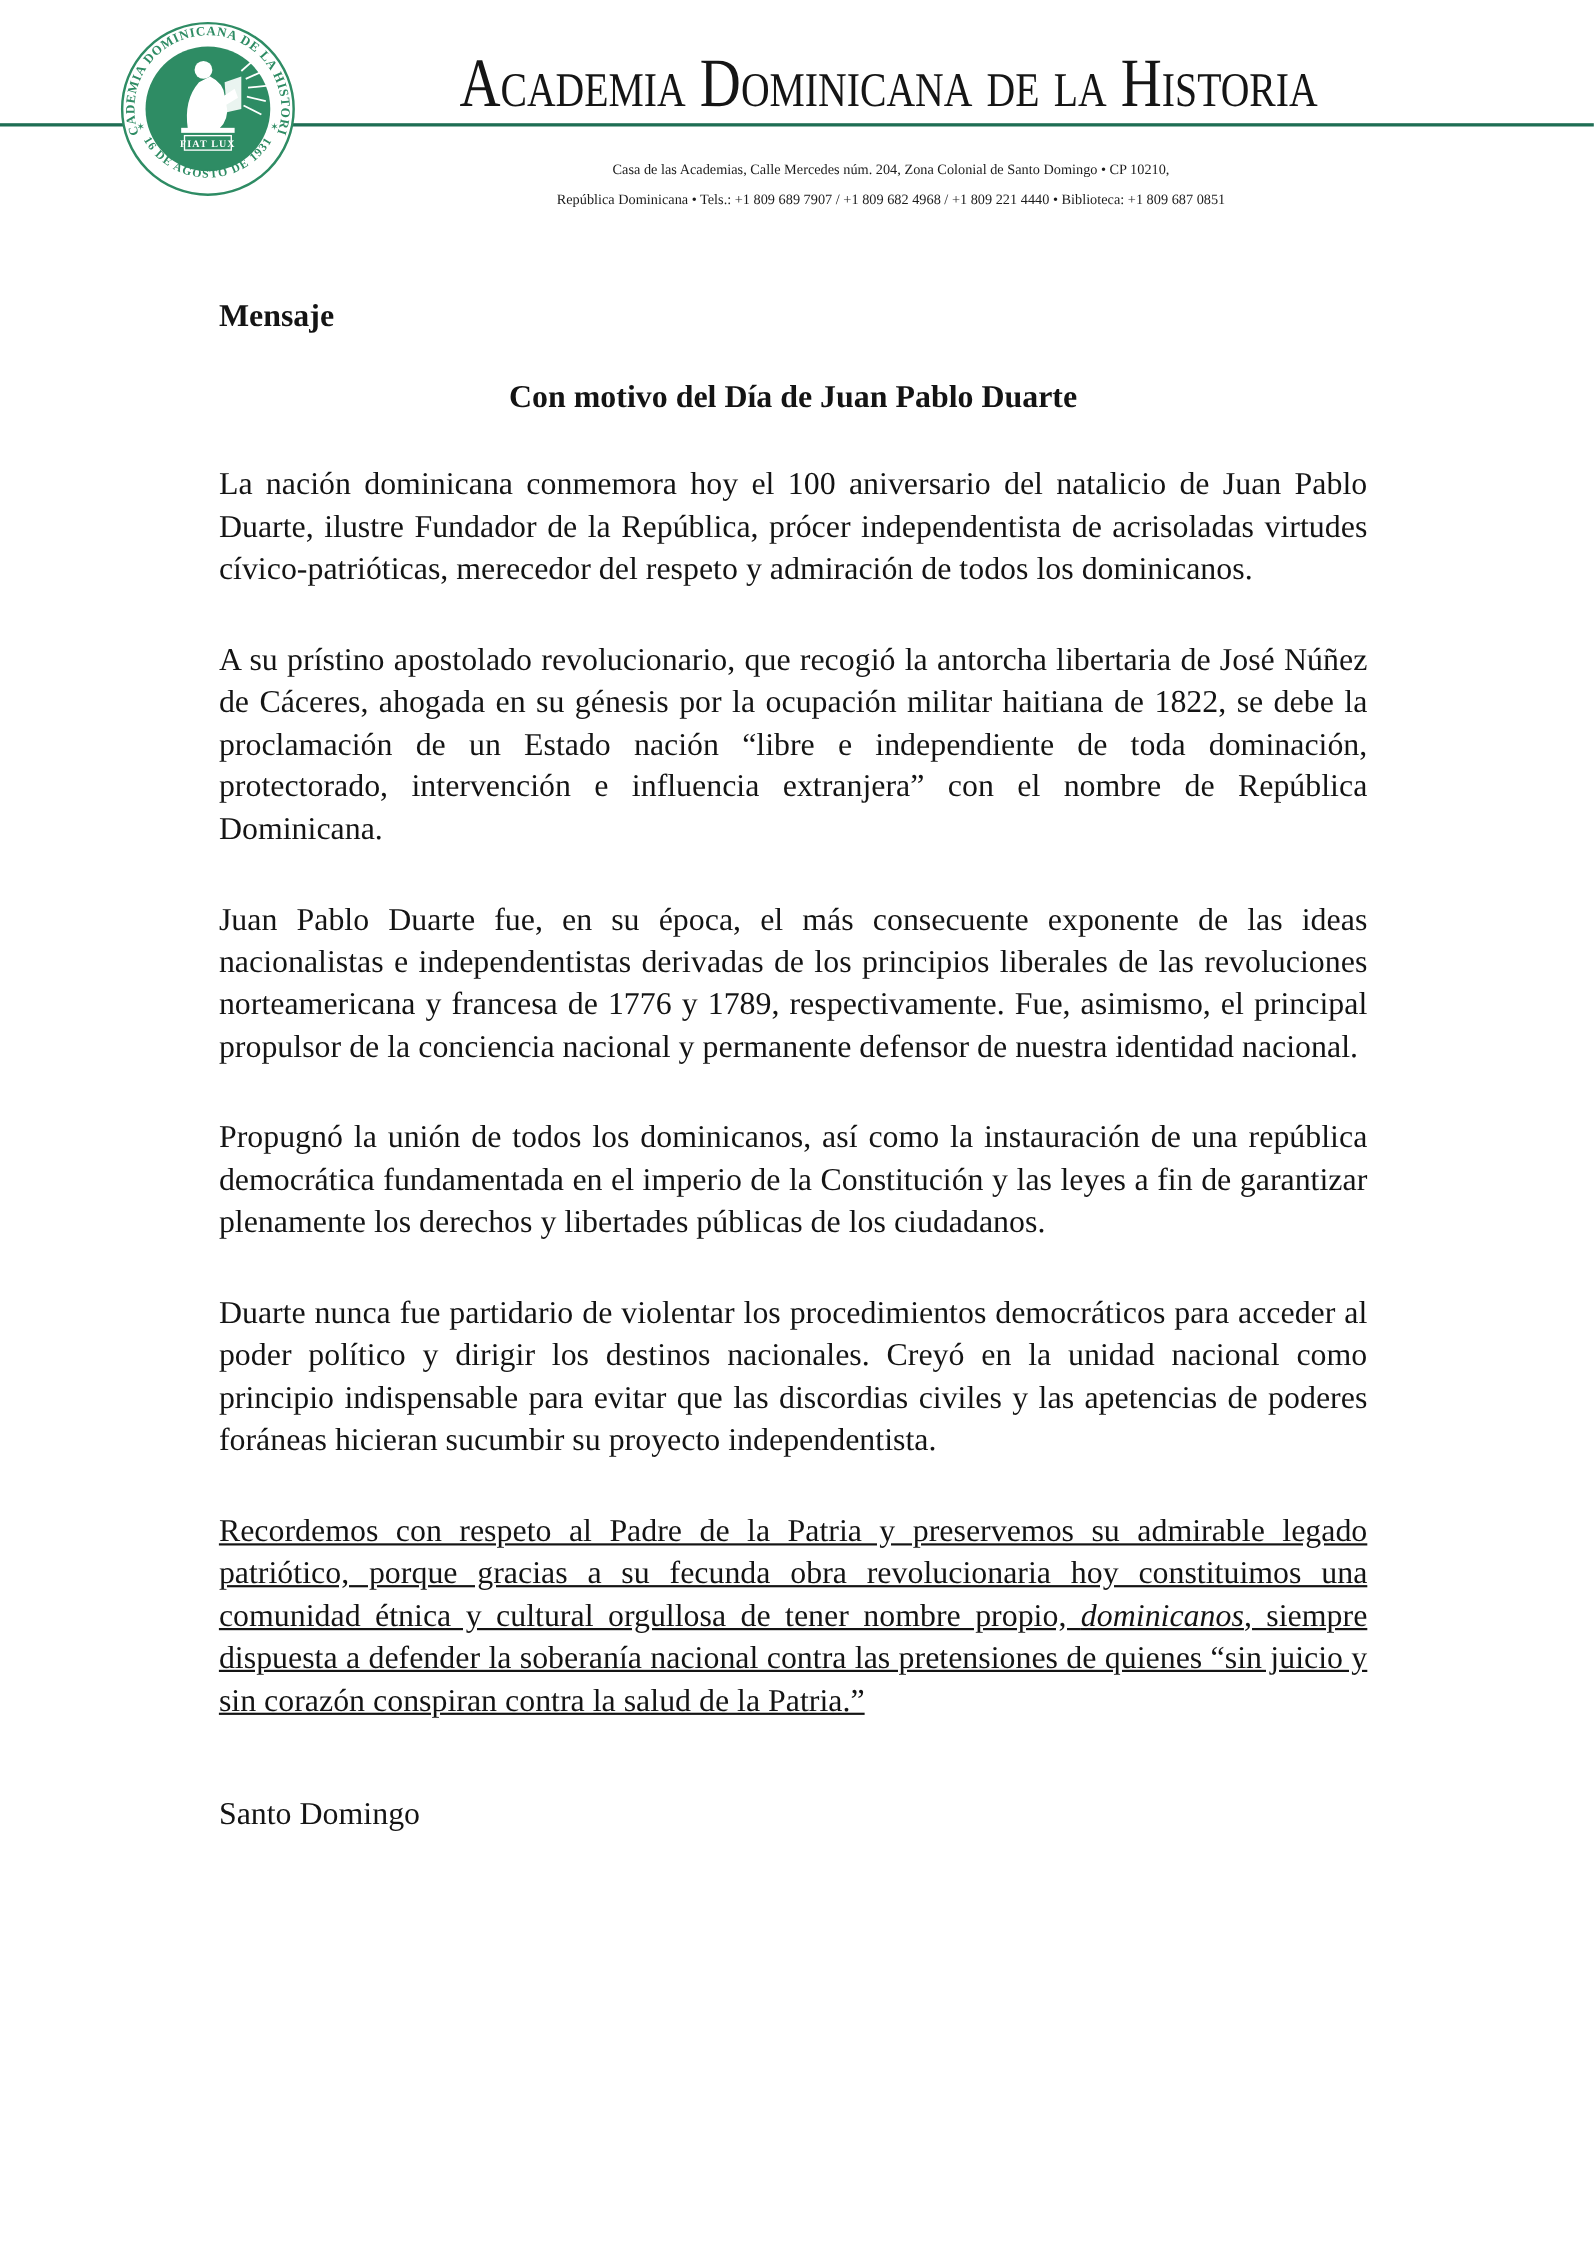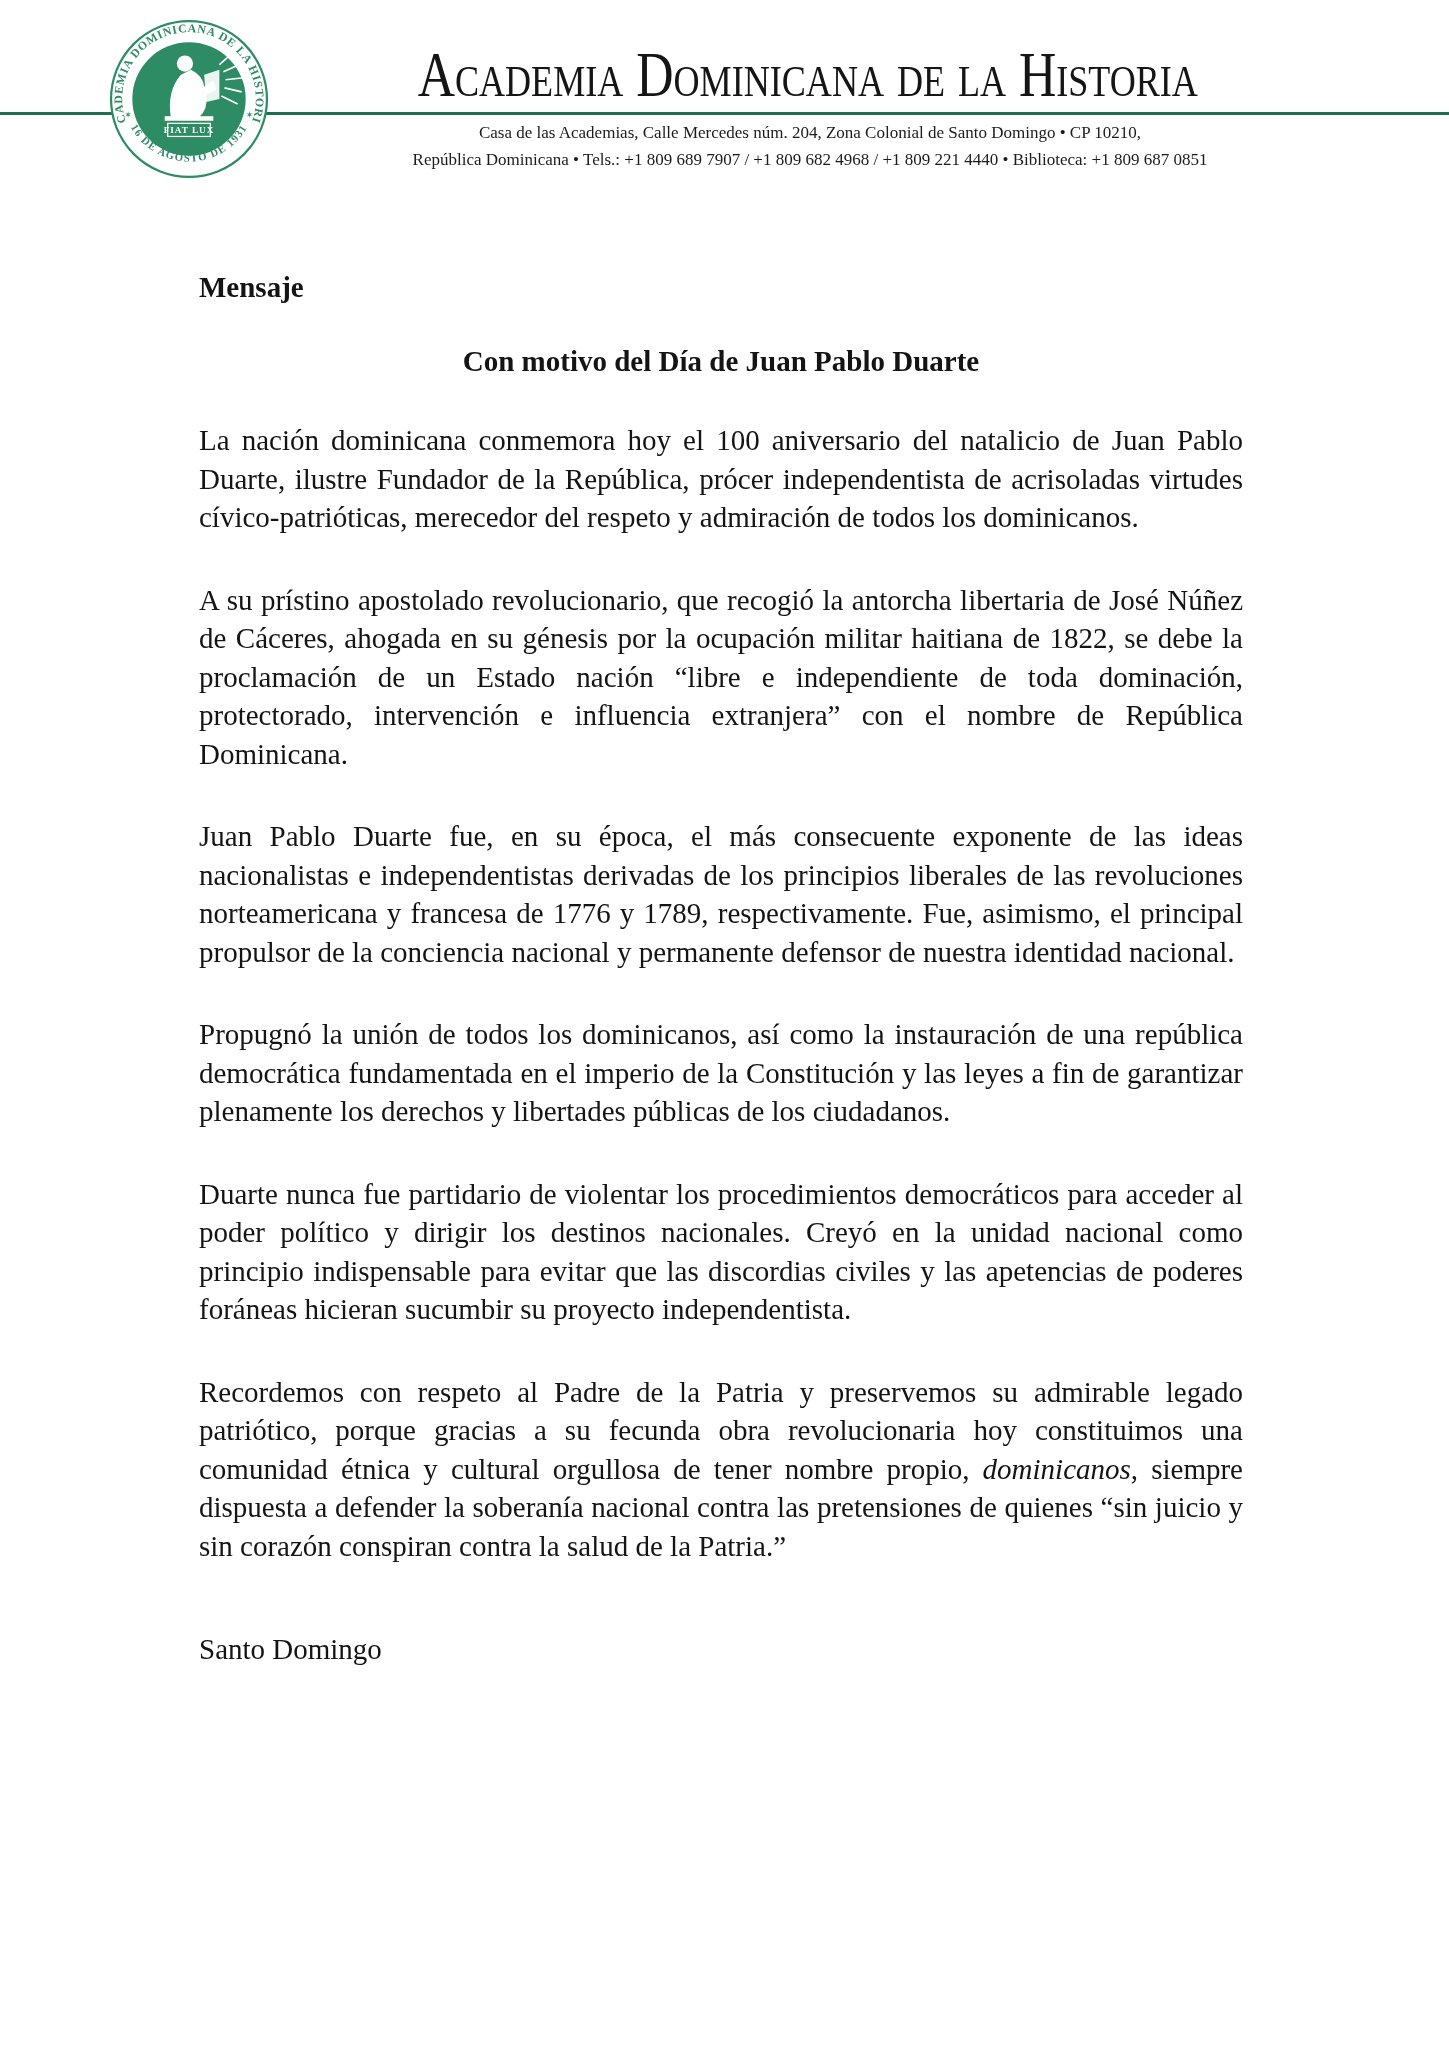--- a/index.html
+++ b/index.html
@@ -34,23 +34,23 @@
     color: #151515;
     white-space: nowrap;
     z-index: 2;
   }
   .org-title .squeeze {
     display: inline-block;
     transform: scaleX(0.82);
     transform-origin: 50% 50%;
   }
   .addr-block {
-    position: absolute; top: 119px; left: 190px; width: 1240px;
+    position: absolute; top: 140px; left: 190px; width: 1240px;
     text-align: center;
-    font-size: 17px; line-height: 27px;
+    font-size: 13px; line-height: 27px;
     color: #1b1b1b;
     z-index: 2;
   }
 
   
   .doc {
     position: absolute;
     left: 199px; top: 268px; width: 1044px;
     font-size: 29px; line-height: 38.5px;
     color: #141414;
@@ -62,21 +62,21 @@
   }
   .doc-subtitle {
     margin: 0 0 41px 0;
     font-size: 29px; line-height: 38.5px;
     font-weight: bold; text-align: center;
   }
   .doc p.body-par {
     margin: 0 0 44px 0;
     text-align: justify;
   }
-  .doc p.body-par:last-of-type { margin-bottom: 0; }
+  .doc p.body-par:last-of-type { margin-bottom: 0; text-decoration: underline; }
   .italic { font-style: italic; }
   .closing {
     margin-top: 65px;
     text-align: left;
   }
   .closing div { line-height: 38.5px; }
 </style>
 </head>
 <body>
 

